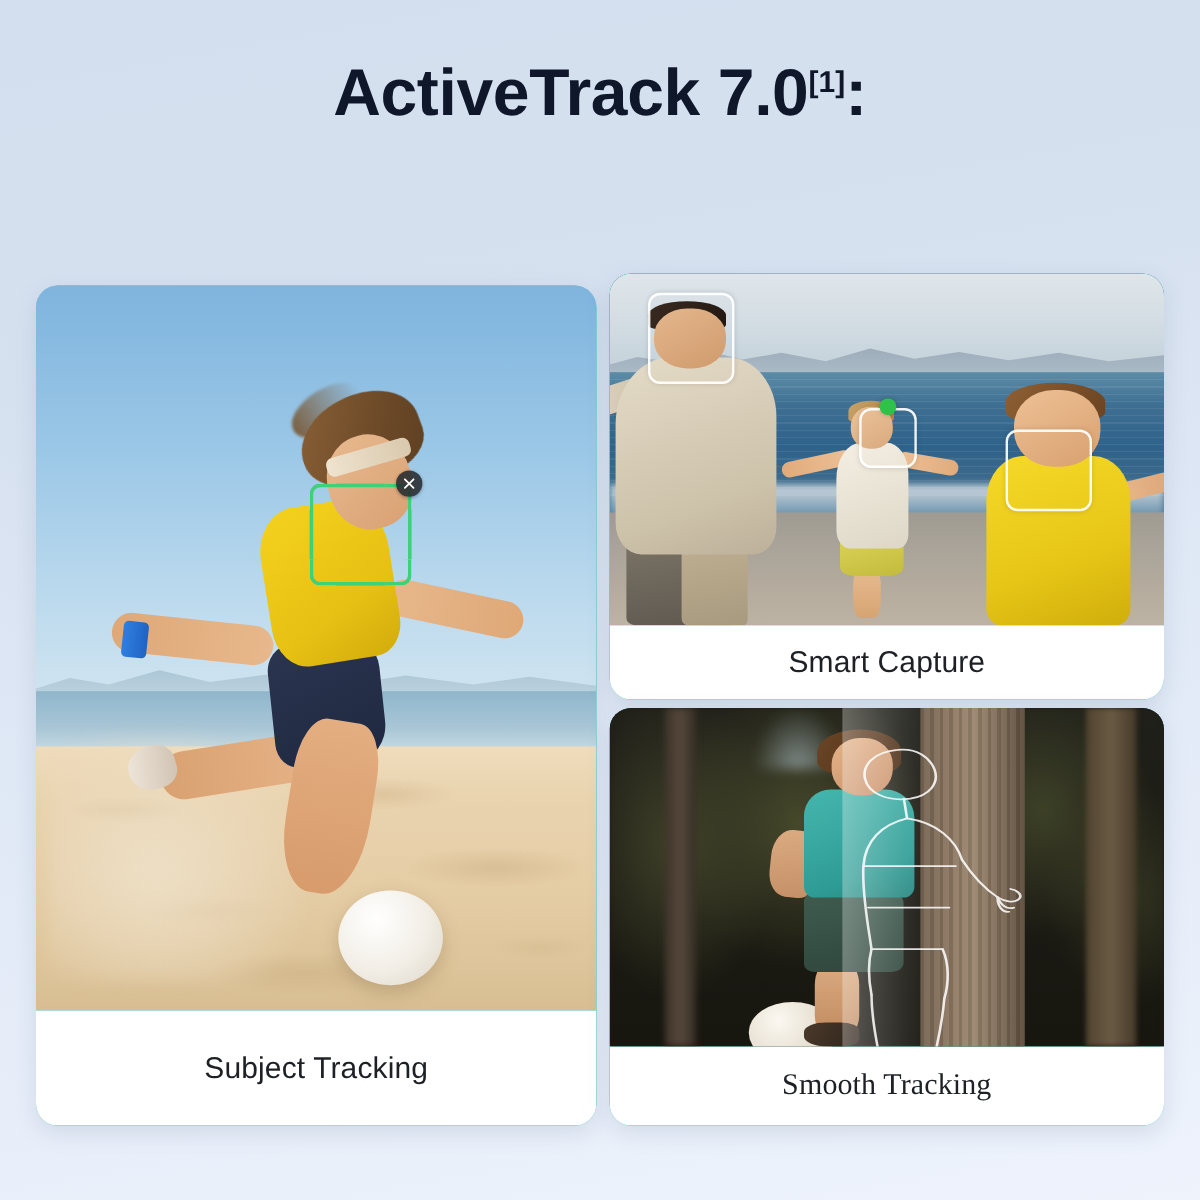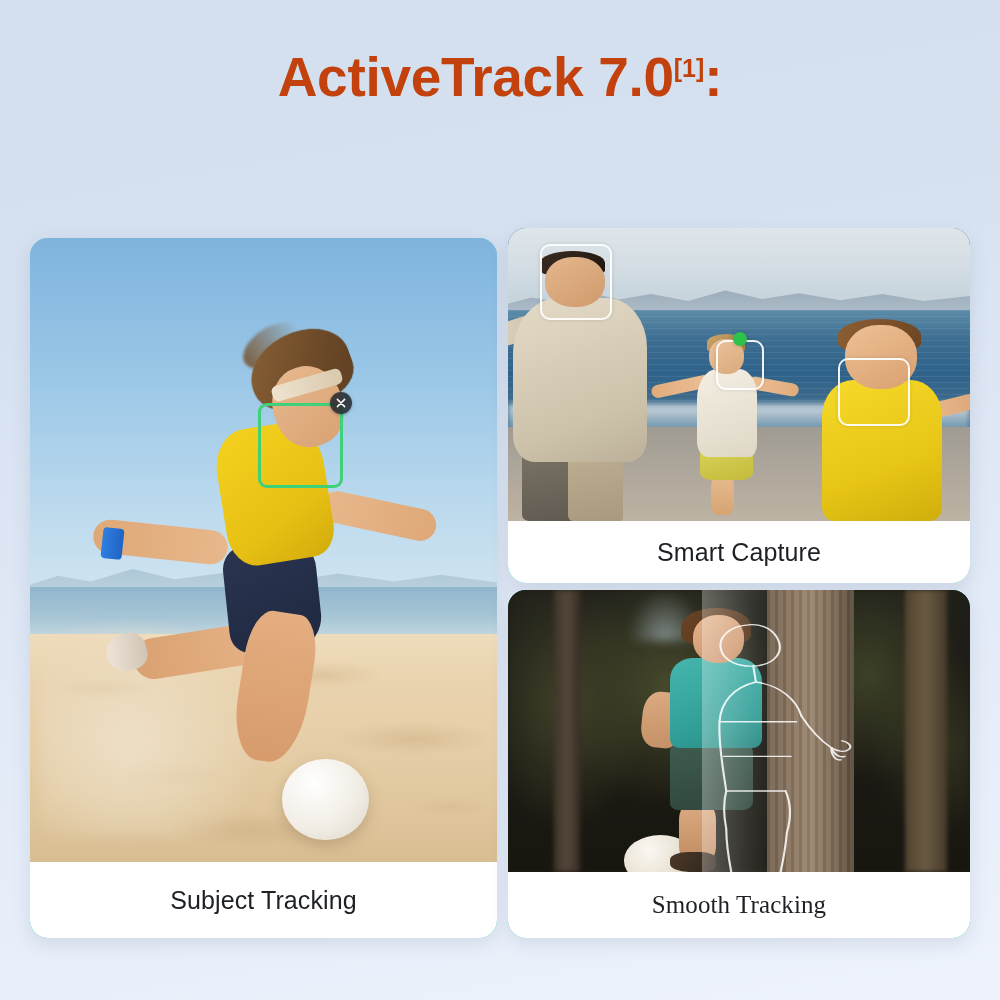--- a/index.html
+++ b/index.html
@@ -6,21 +6,21 @@
   html, body { width:1000px; height:1000px; overflow:hidden; }
   body {
     font-family:"Liberation Sans", sans-serif;
     background:linear-gradient(170deg,#d3dfee 0%,#d6e1f0 28%,#e2eaf7 62%,#eef3fc 100%);
     position:relative;
   }
 
   
   .title-block{
     position:absolute; left:0; top:44px; width:1000px;
-    text-align:center; color:#c2410c;
+    text-align:center; color:#0f172a;
     font-size:55px; font-weight:700; line-height:1.22;
     letter-spacing:-0.3px;
   }
   .title-line{ display:block; white-space:nowrap; }
   .sup{ font-size:25px; vertical-align:super; font-weight:700; letter-spacing:0; }
 
   
   .card{
     position:absolute; background:#14b8a6;
     border-radius:18px; overflow:hidden;
@@ -28,21 +28,21 @@
     display:flex; flex-direction:column;
   }
   .card-media{ position:relative; width:100%; flex:1 1 auto; overflow:hidden; }
   .card-caption{
     flex:0 0 auto; display:flex; align-items:center; justify-content:center;
     color:#1d2024; font-size:25px; font-weight:400; letter-spacing:.1px;
     background:#fff;
   }
 
   #card-subject{ left:30px;  top:238px; width:467px; height:700px; }
-  #card-subject .card-caption{ height:76px; }
+  #card-subject .card-caption{ height:96px; }
   #card-smart{   left:508px; top:228px; width:462px; height:355px; }
   #card-smart .card-caption{ height:62px; }
   #card-smooth{  left:508px; top:590px; width:462px; height:348px; }
   #card-smooth .card-caption{ height:66px;font-family:Liberation Serif, serif; }
 
   
   .sc-subject{ position:absolute; inset:0; background:#bcd7ea; }
   .sky-s{
     position:absolute; left:0; top:0; width:100%; height:62%;
     background:linear-gradient(180deg,#7fb4de 0%,#9cc8e7 38%,#bedbee 72%,#d7e7f0 100%);

